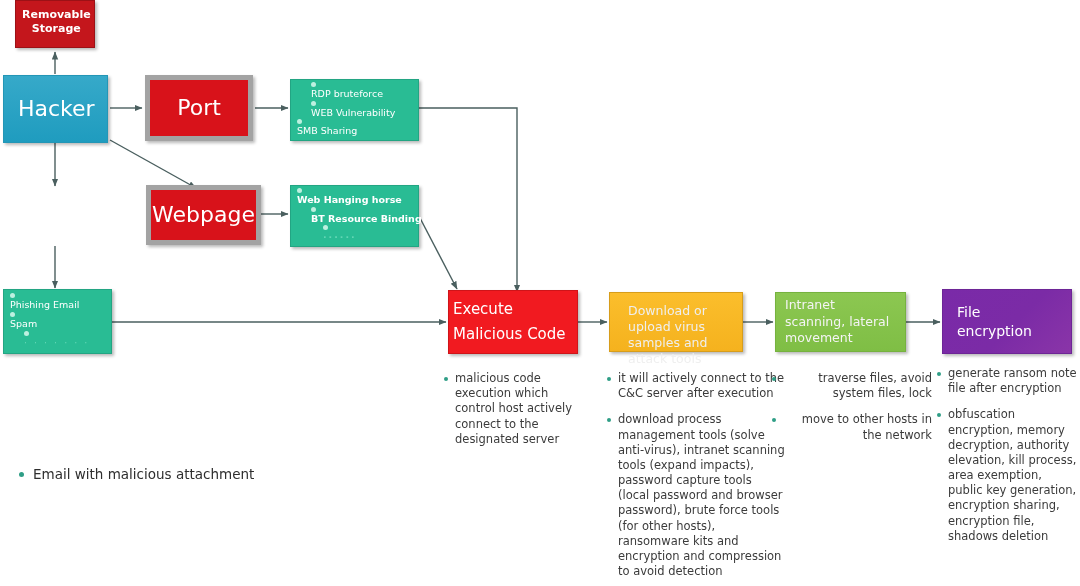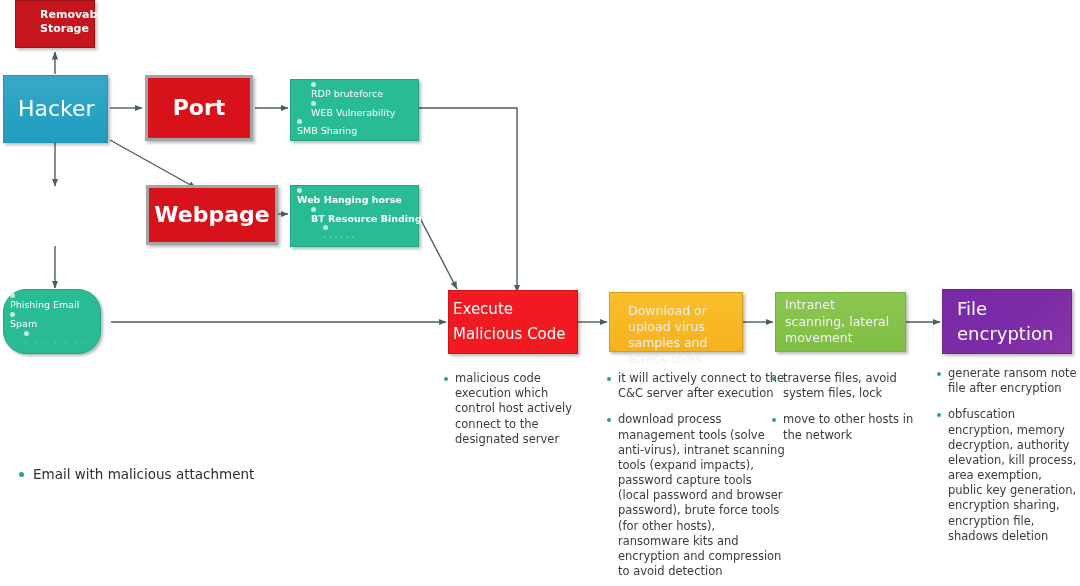--- a/index.html
+++ b/index.html
@@ -11,39 +11,39 @@
   .node{position:absolute;box-sizing:border-box;color:#ffffff;}
   .node.shadow{box-shadow:2px 2px 3px rgba(0,0,0,0.28);}
 
   
   .lbl{position:absolute;left:0;top:0;width:100%;height:100%;
        display:flex;align-items:center;justify-content:center;
        text-align:center;line-height:1.18;padding:0 6px;box-sizing:border-box;}
 
   .n-removable{background:#C4161C;border:1px solid #9c1116;font-size:11px;font-weight:600;}
   .n-removable .lbl{justify-content:flex-start;align-items:flex-start;
-       text-align:left;padding:7px 24px;line-height:1.25;border-radius:11px;}
+       text-align:center;padding:7px 6px;line-height:1.25;border-radius:11px;}
   .n-hacker{background:linear-gradient(180deg,#36A9C9 0%,#1f9cbf 100%);
        border:1px solid #2396b6;font-size:22px;font-weight:400;}
   .n-hacker .lbl{justify-content:flex-start;padding-left:14px;}
-  .n-red-big{background:#D8121A;border:3px solid #a3a3a3;font-size:22px;font-weight:700;}
+  .n-red-big{background:#D8121A;border:5px solid #a3a3a3;font-size:22px;font-weight:400;}
   .n-teal{background:#29BC94;border:1px solid #23a583;}
   .n-exec{background:#F11A20;border:1px solid #cf1419;font-size:15px;}
   .n-exec .lbl{justify-content:flex-start;align-items:center;text-align:left;
        padding-left:4px;line-height:1.7;}
   .n-yellow{background:linear-gradient(180deg,#FBBE2C 0%,#F5B21E 100%);
        border:1px solid #d79d1b;font-size:12.5px;color:#efefef;}
   .n-yellow .lbl{justify-content:flex-start;align-items:flex-start;text-align:left;
        padding:10px 8px 0 18px;line-height:1.28;}
   .n-green{background:linear-gradient(180deg,#8CC751 0%,#7fbe45 100%);
        border:1px solid #76b23f;font-size:12.5px;color:#f4f4f4;}
   .n-green .lbl{justify-content:flex-start;align-items:center;text-align:left;
        padding:0 8px 0 9px;line-height:1.35;}
   .n-purple{background:linear-gradient(135deg,#7A2AA8 0%,#7B2BA6 55%,#8A35A8 100%);
-       border:1px solid #6d2596;font-size:18px;color:#ffffff;}
+       border:1px solid #6d2596;font-size:14px;color:#ffffff;}
   .n-purple .lbl{justify-content:flex-start;align-items:center;text-align:left;
        padding:0 8px 0 14px;line-height:1.35;}
 
   
   .tlist{position:absolute;left:0;top:0;width:100%;height:100%;
          display:flex;flex-direction:column;justify-content:center;
          padding:4px 4px;box-sizing:border-box;}
   .titem{display:flex;align-items:flex-start;font-size:9.5px;color:#ffffff;
          line-height:1.45;white-space:nowrap;flex-direction:column;}
   .titem .dot{width:5px;height:5px;border-radius:50%;background:#bdf0e0;
@@ -112,21 +112,21 @@
 
   <div class="node n-hacker shadow" style="left:3px;top:75px;width:105px;height:68px;">
     <div class="lbl">Hacker</div>
   </div>
 
   <div class="node n-red-big shadow" style="left:145px;top:75px;width:108px;height:66px;">
     <div class="lbl">Port</div>
   </div>
 
 
-  <div class="node n-red-big shadow" style="left:146px;top:185px;width:132px;height:60px;">
+  <div class="node n-red-big shadow" style="left:146px;top:185px;width:115px;height:60px;">
     <div class="lbl">Webpage</div>
   </div>
 
   <div class="node n-teal shadow" style="left:290px;top:79px;width:129px;height:62px;">
     <div class="tlist">
       <div class="titem ind1">
         <span class="dot"></span>
         <span>RDP bruteforce</span>
       </div>
       <div class="titem ind1">
@@ -150,21 +150,21 @@
         <span class="dot"></span>
         <span>BT Resource Binding</span>
       </div>
       <div class="titem ind2">
         <span class="dot"></span>
         <span class="dots">······</span>
       </div>
     </div>
   </div>
 
-  <div class="node n-teal shadow" style="left:3px;top:289px;width:98px;height:65px;border-radius:23px;">
+  <div class="node n-teal shadow" style="left:3px;top:289px;width:109px;height:65px;">
     <div class="tlist">
       <div class="titem ind0">
         <span class="dot"></span>
         <span>Phishing  Email</span>
       </div>
       <div class="titem ind0">
         <span class="dot"></span>
         <span>Spam</span>
       </div>
       <div class="titem ind1">
@@ -203,21 +203,21 @@
     <div class="note">
       <span class="dot"></span>
       <span class="txt">it will actively connect to the C&amp;C server after execution</span>
     </div>
     <div class="note">
       <span class="dot"></span>
       <span class="txt">download process management tools (solve anti-virus), intranet scanning tools (expand impacts), password capture tools (local password and browser password), brute force tools (for other hosts), ransomware kits and encryption and compression to avoid detection</span>
     </div>
   </div>
 
-  <div class="notes" style="left:772px;top:371px;width:160px;">
+  <div class="notes" style="left:772px;top:371px;width:160px;text-align:right;">
     <div class="note">
       <span class="dot"></span>
       <span class="txt">traverse files, avoid system files, lock</span>
     </div>
     <div class="note">
       <span class="dot"></span>
       <span class="txt"> move to other hosts in the network</span>
     </div>
   </div>
 

